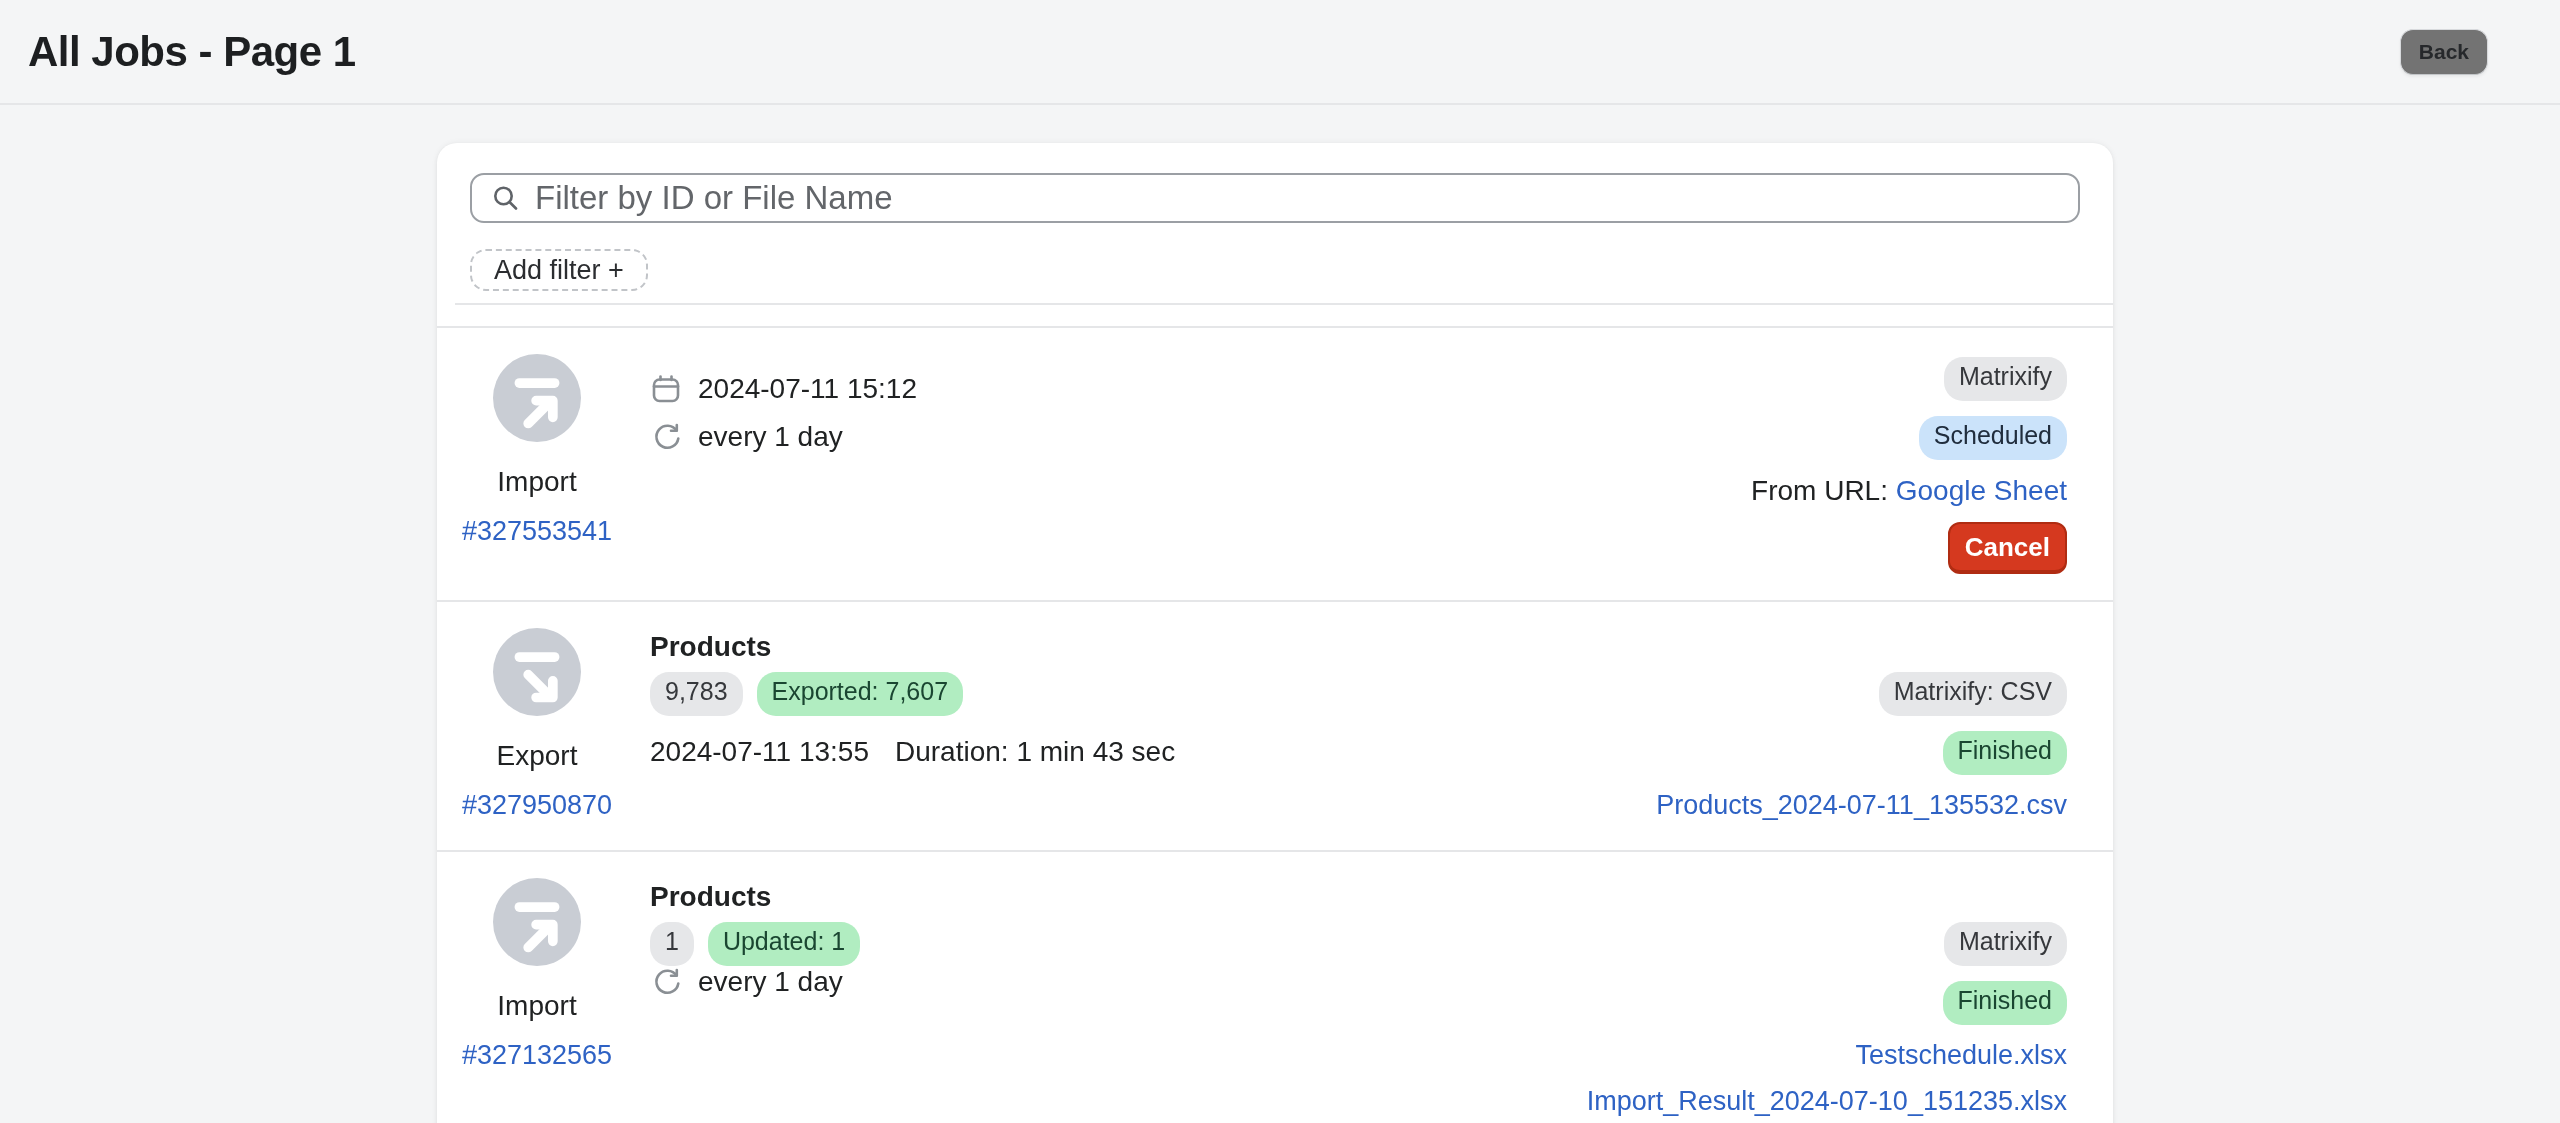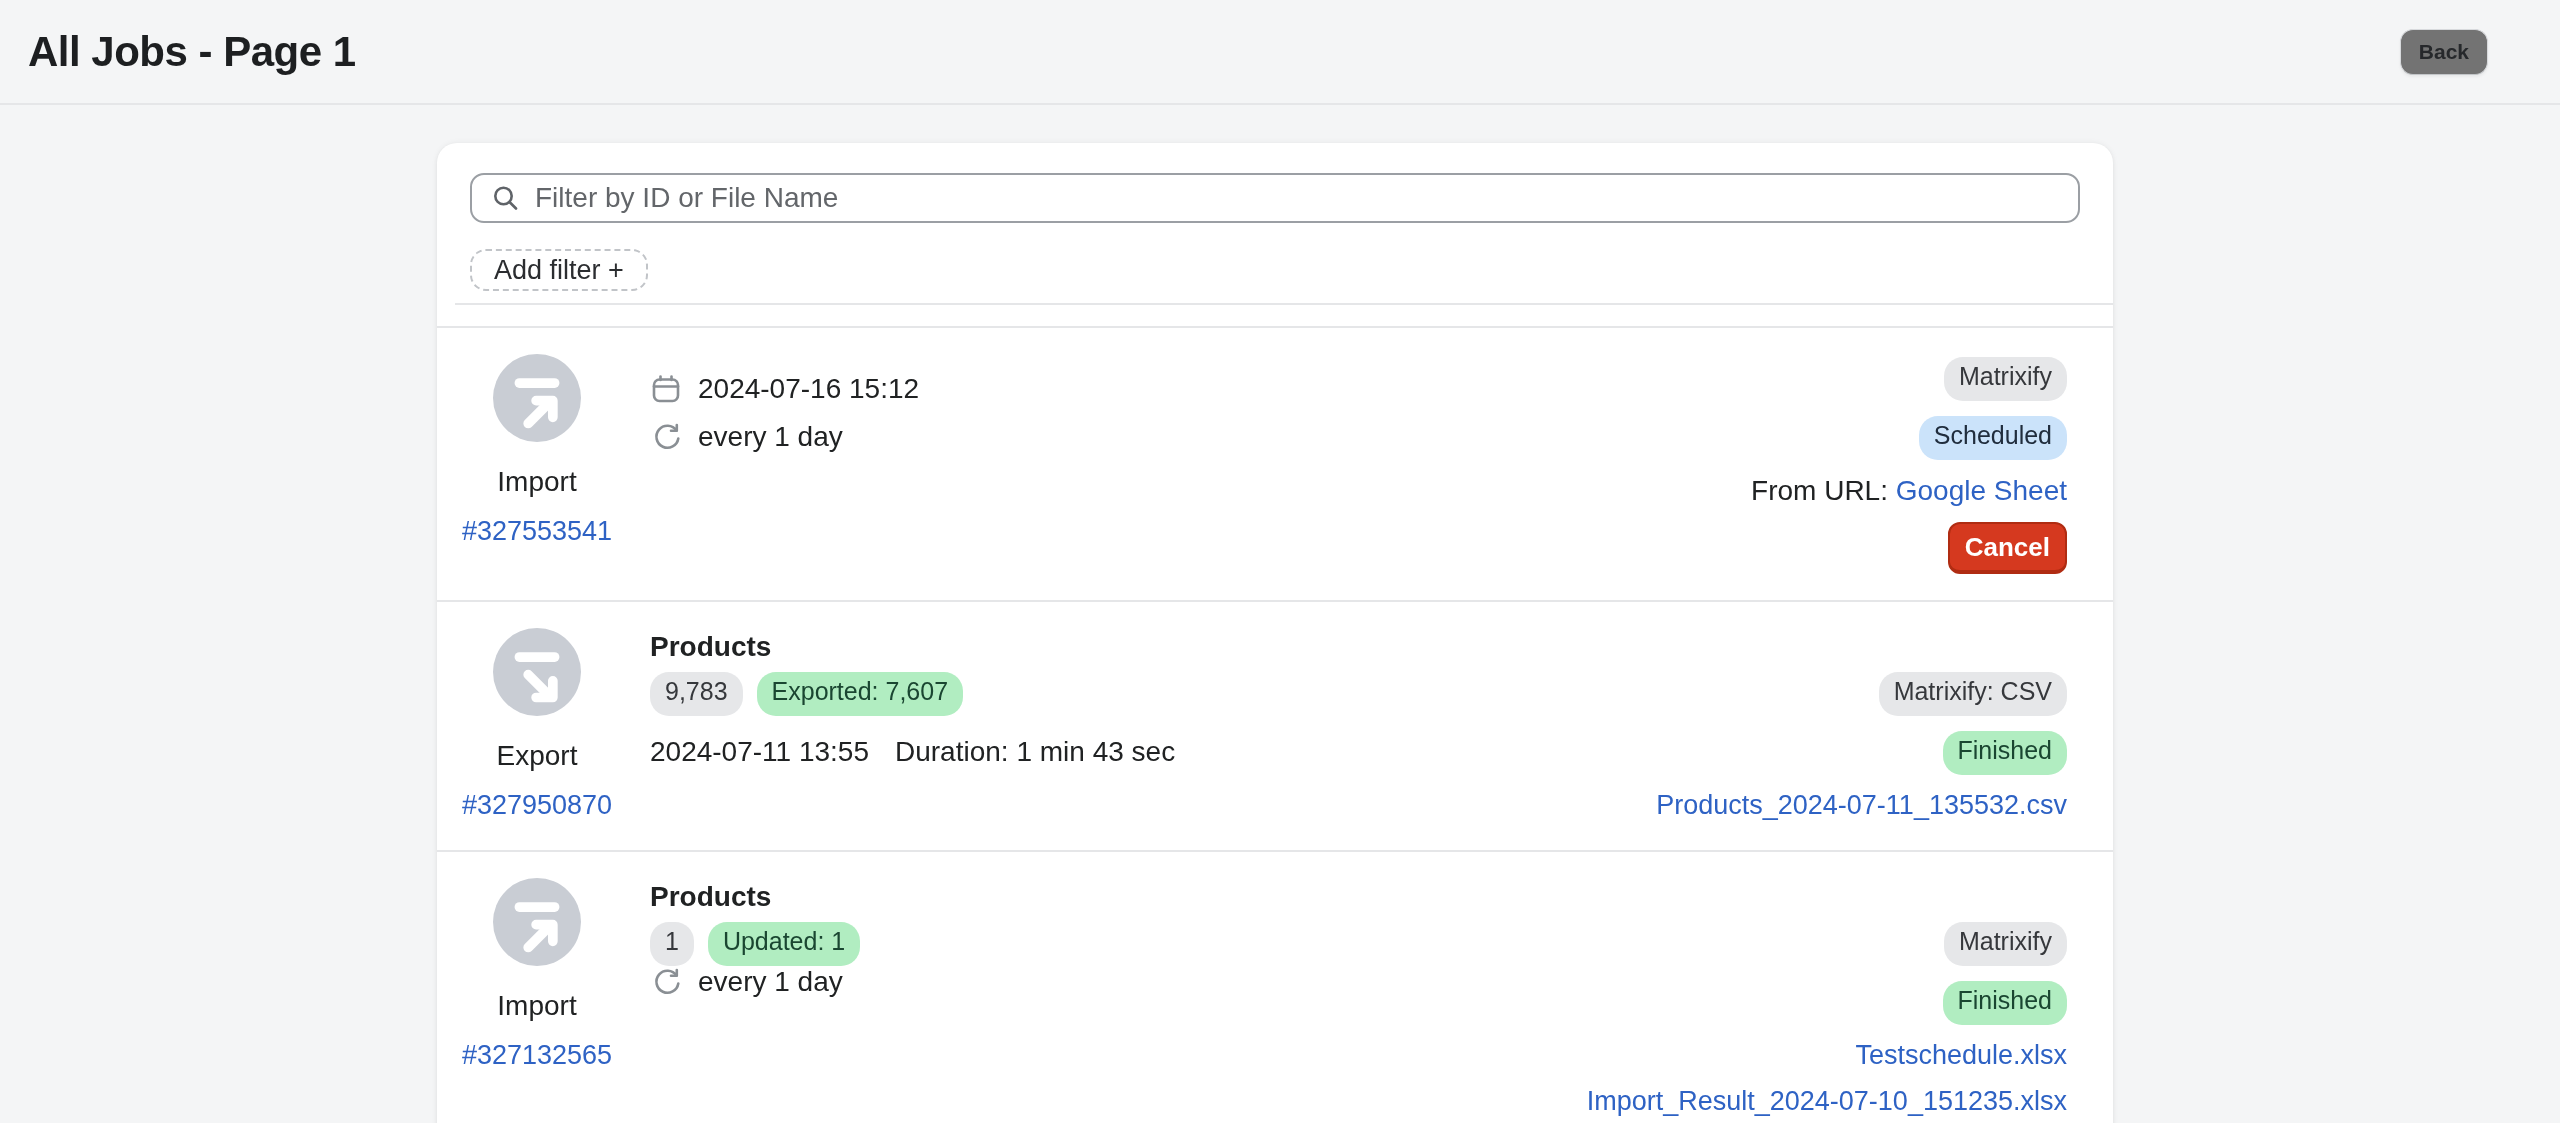--- a/index.html
+++ b/index.html
@@ -40,21 +40,21 @@
   .search-field {
     height: 50px;
     border: 2px solid #9b9fa4;
     border-radius: 14px;
     display: flex; align-items: center; gap: 15px;
     padding: 0 18px;
     background: #fff;
   }
   .search-field input {
     flex: 1; border: none; outline: none;
-    font-family: inherit; font-size: 28px; color: #202223;
+    font-family: inherit; font-size: 33px; color: #202223;
     background: transparent;
   }
   .search-field input::placeholder { color: #63666a; opacity: 1; }
   .addfilter-row { margin-top: 26px; }
   .add-filter-btn {
     height: 42px; padding: 0 22px;
     background: transparent;
     border: 2px dashed #c1c4c8;
     border-radius: 16px;
     font-family: inherit; font-size: 27px; color: #2b2d30;
@@ -161,21 +161,21 @@
     <div class="col-mid pt">
       <div class="mid-line">
         <span class="icon-gray">
           <svg width="32" height="32" viewBox="0 0 32 32" fill="none" stroke="#8a8f94" stroke-width="2.6" stroke-linecap="round">
             <rect x="4" y="6.5" width="24" height="21.5" rx="5.5"></rect>
             <path d="M4 13.5 H28"></path>
             <path d="M10.5 3.5 V7"></path>
             <path d="M21.5 3.5 V7"></path>
           </svg>
         </span>
-        <span>2024-07-16 15:12</span>
+        <span>2024-07-11 15:12</span>
       </div>
       <div class="mid-line">
         <span class="icon-gray">
           <svg width="32" height="32" viewBox="0 0 32 32" fill="none" stroke="#8a8f94" stroke-width="2.6" stroke-linecap="round" stroke-linejoin="round">
             <path d="M26.5 9.5 A11 11 0 1 0 28.3 17.5"></path>
             <path d="M26.8 4 V9.8 H21"></path>
           </svg>
         </span>
         <span>every 1 day</span>
       </div>

